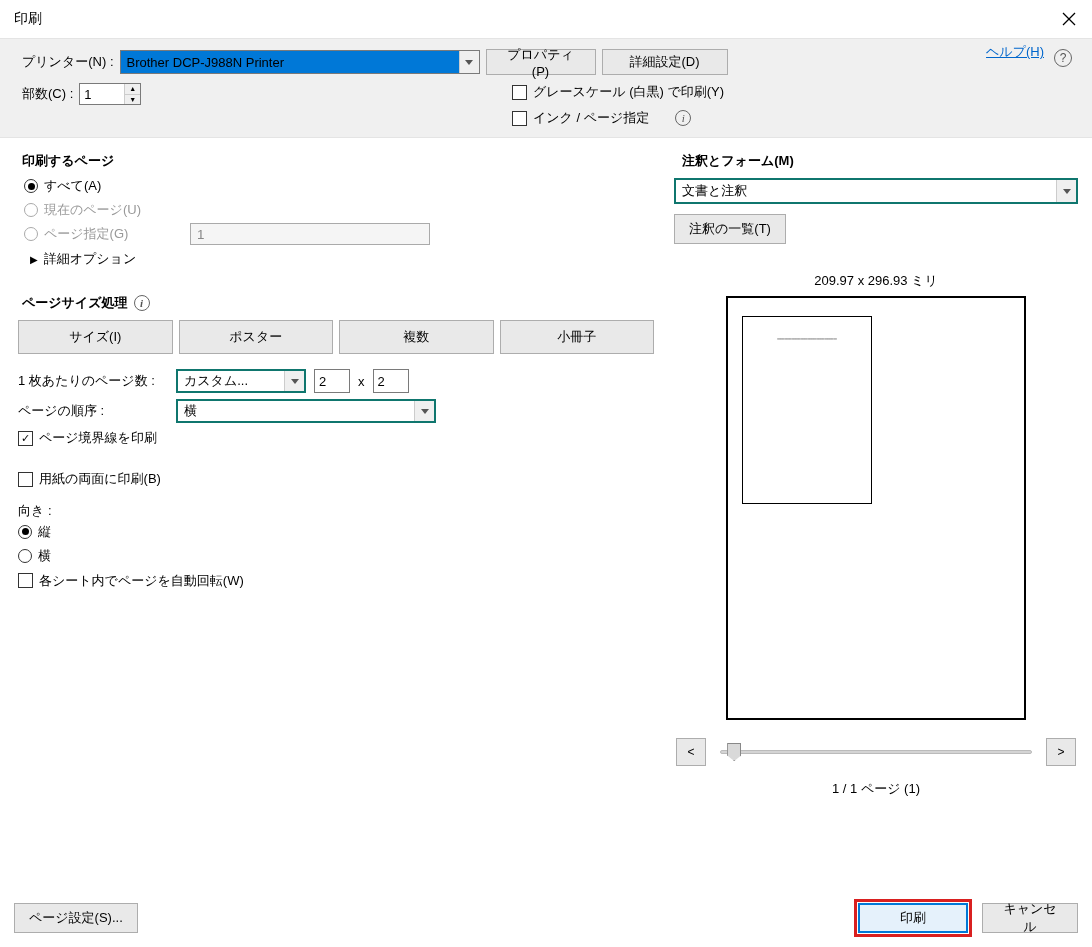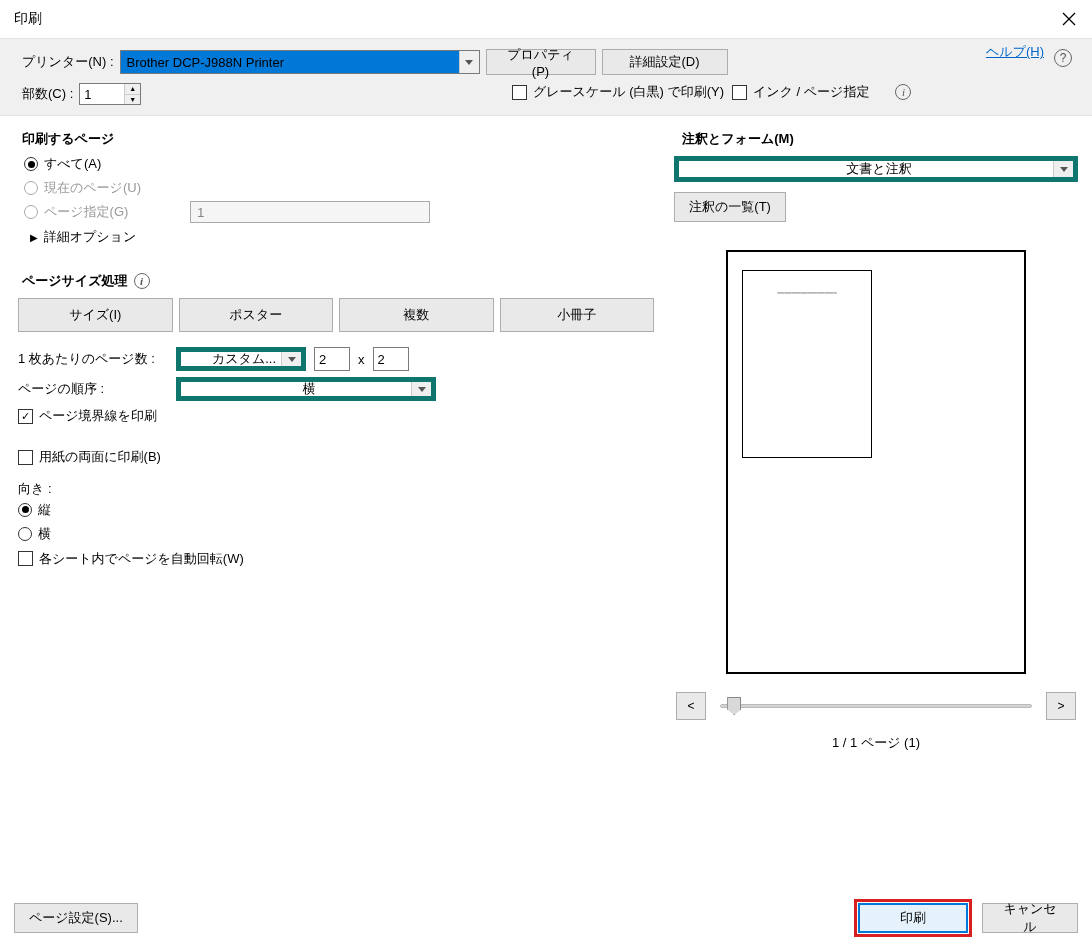--- a/index.html
+++ b/index.html
@@ -183,28 +183,27 @@
     display: flex; align-items: center; justify-content: center;
     background: #e9e9e9;
     cursor: pointer;
   }
   .form-row {
     display: flex; align-items: center; gap: 8px;
     padding: 3px 4px;
   }
   .form-label { min-width: 150px; }
   .select {
-    border: 5px solid #0f766e;
+    border: 2px solid #0f766e;
     height: 24px;
     background: #fff;
     display: flex; align-items: center;
     padding-left: 6px;
     position: relative;
     cursor: pointer;
-    justify-content: center;
   }
   .select .dd-arrow { position: absolute; right: 0; top: 0; border-left: 1px solid #ccc; }
   .small-input {
     width: 36px; height: 24px; border: 1px solid #7a7a7a; padding: 0 4px; font-size: 13px;
   }
   .subsection { padding-left: 4px; padding-top: 6px; }
 
   .right-select {
     width: 100%;
     height: 26px;
@@ -323,21 +322,21 @@
     <div class="row" style="width:470px;">
       <span>部数(C) :</span>
       <div class="spinner">
         <input value="1" style="">
         <div class="spins">
           <div>▲</div>
           <div>▼</div>
         </div>
       </div>
     </div>
-    <div style="display:flex;gap:8px;">
+    <div style="display:flex;flex-direction:column;gap:8px;">
       <label class="checkbox">
         <span class="cb-box"></span>
         <span>グレースケール (白黒) で印刷(Y)</span>
       </label>
       <div class="row">
         <label class="checkbox">
           <span class="cb-box"></span>
           <span>インク / ページ指定</span>
         </label>
         <span class="info-icon" style="margin-left:20px;">i</span>
@@ -453,20 +452,21 @@
         <div class="dd-arrow">
           <svg width="8" height="5">
               <polygon points="0,0 8,0 4,5" fill="#555"></polygon>
             </svg>
         </div>
       </div>
       <button class="btn" style="height:30px;">注釈の一覧(T)</button>
     </div>
 
     <div class="preview-box-wrap">
+      <div class="preview-caption">209.97 x 296.93 ミリ</div>
       <div class="preview-paper">
         <div class="preview-inner">
           <div class="preview-text-line">━━━━━━━━━━━━━━━━━━━━━━━━━━━━━━━━━</div>
         </div>
       </div>
 
       <div class="slider-row">
         <div class="nav-btn">&lt;</div>
         <div class="slider-track">
           <div class="slider-thumb"></div>

